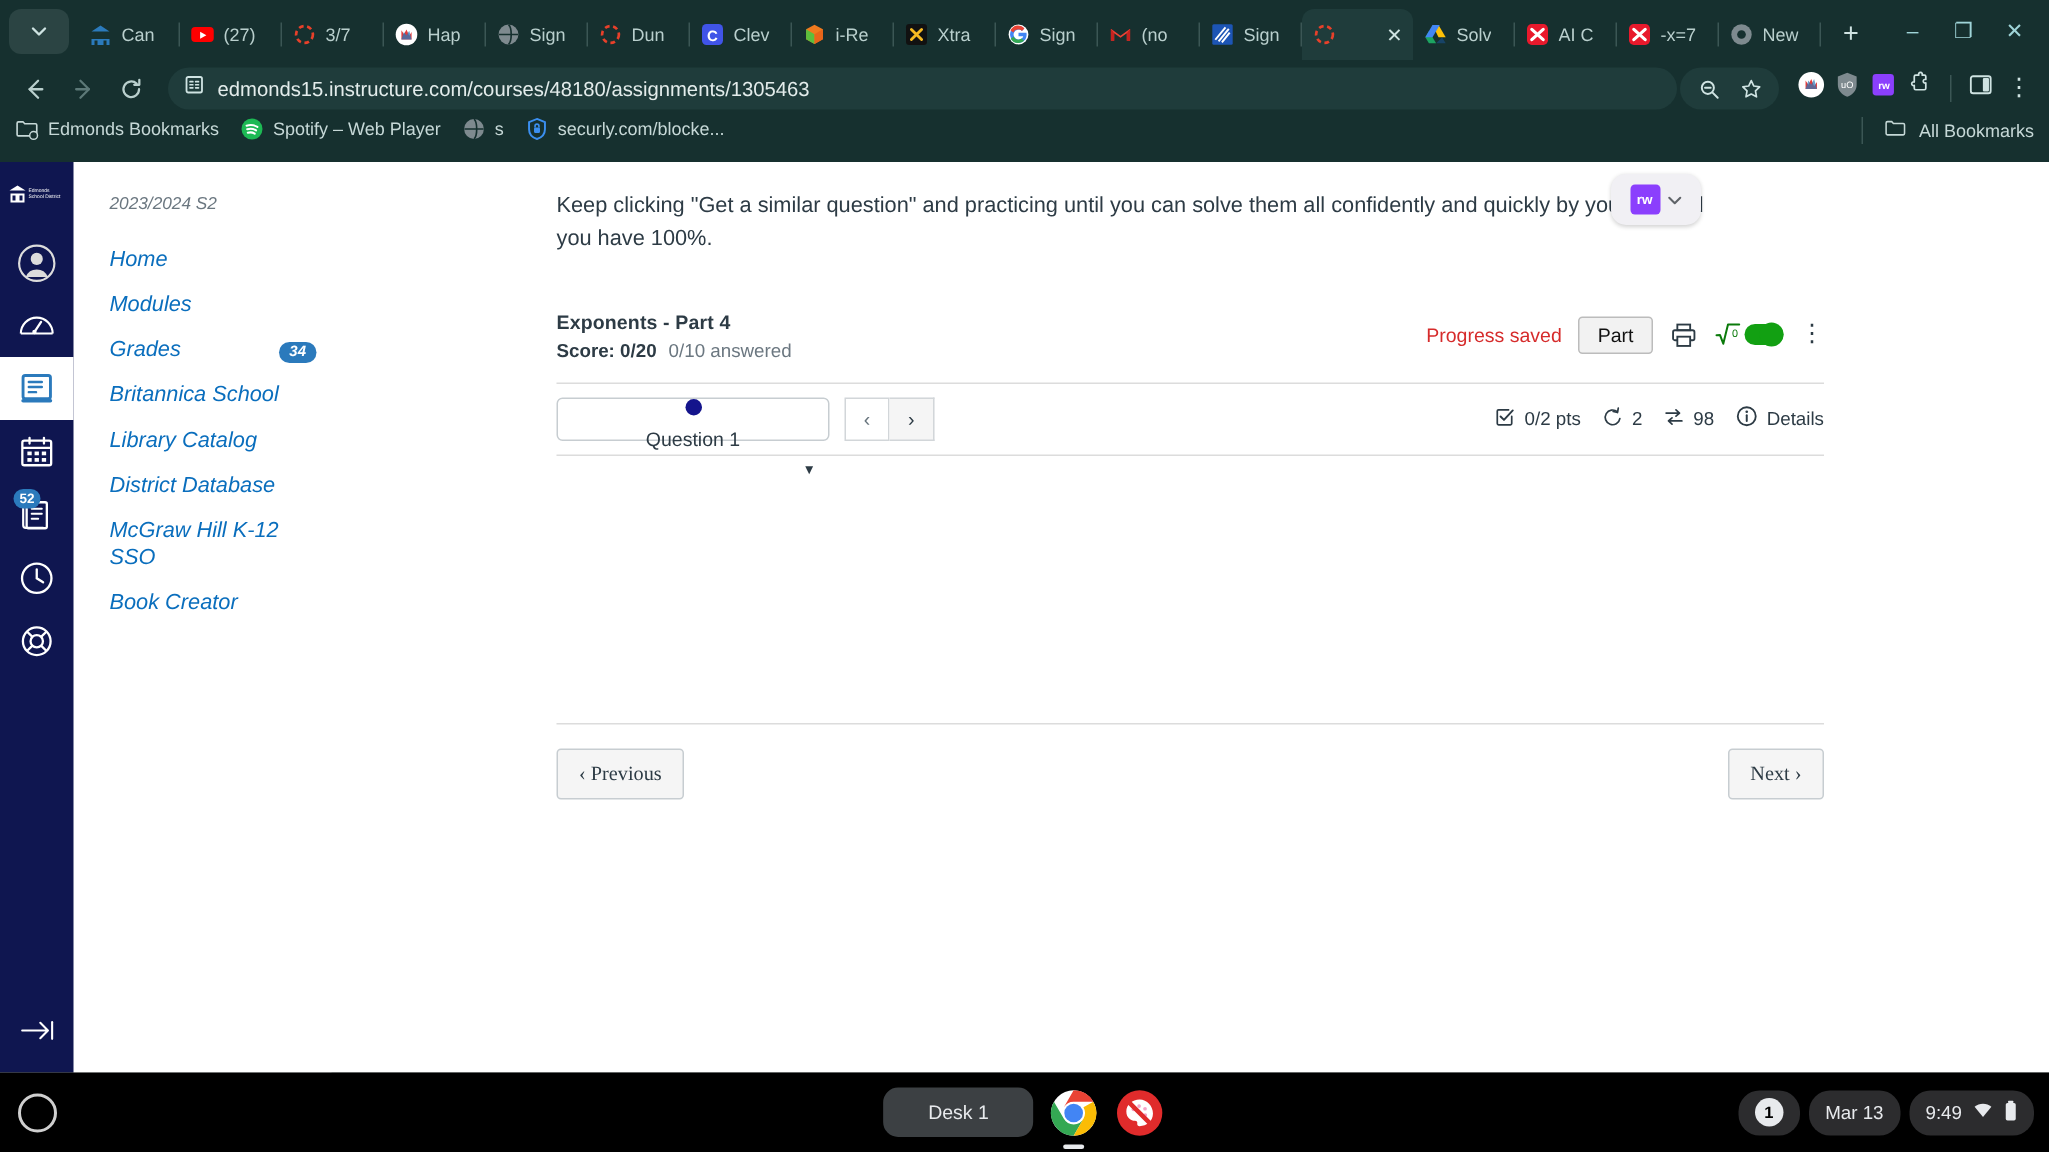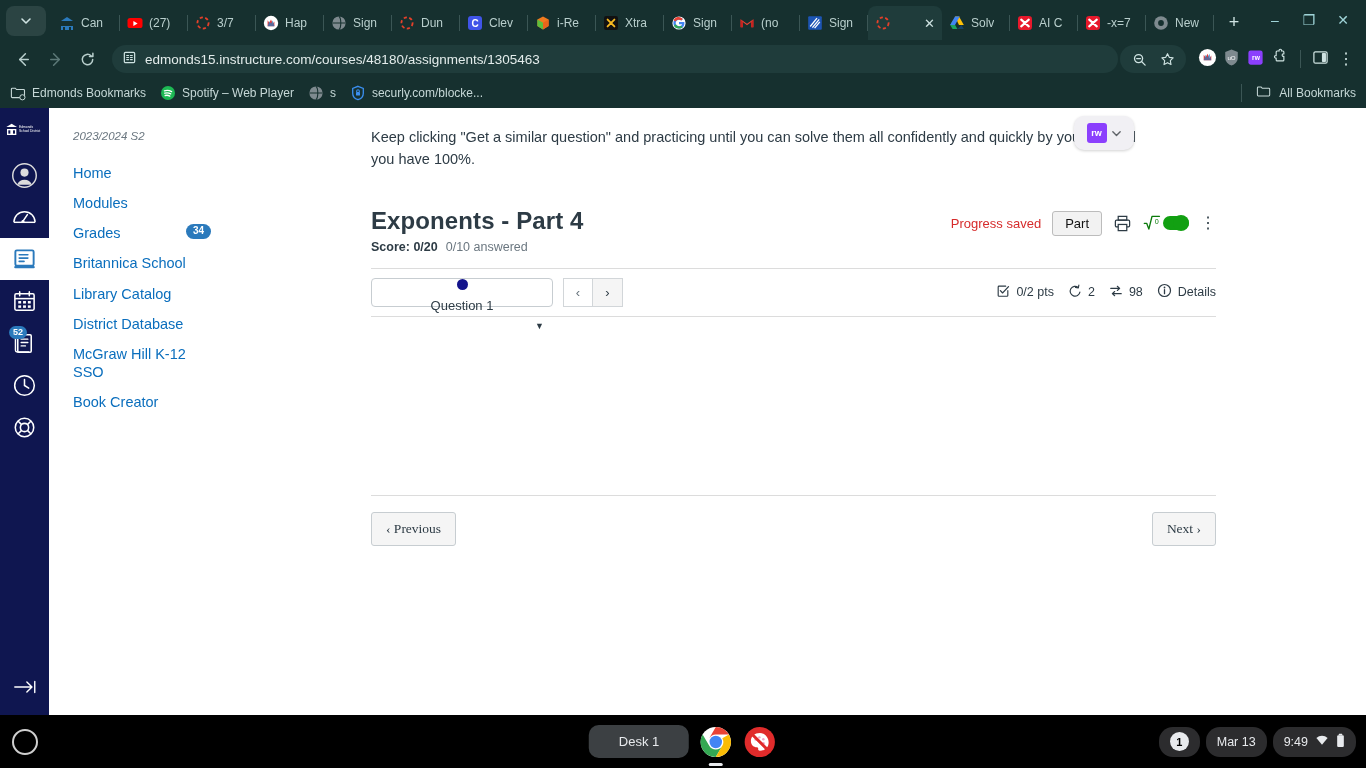--- a/index.html
+++ b/index.html
@@ -48,21 +48,21 @@
     flex: 1 1 auto; height: 28px; margin: 0 8px; background: #1f3c3b; border-radius: 15px;
     display: flex; align-items: center; padding: 0 10px; gap: 8px; cursor: text; min-width: 0;
   }
   .omnibox .url { color: #e3eceb; font-size: 13.5px; white-space: nowrap; overflow: hidden; }
   .omni-right { display: flex; align-items: center; gap: 2px; height: 28px; background:#1f3c3b; border-radius:15px; padding: 0 6px; margin-left: -8px;}
   .omni-right div { width: 26px; height: 26px; display:flex; align-items:center; justify-content:center; color:#cfe3e2; font-size:13px; cursor:pointer;}
   .ext-icons { display: flex; align-items: center; gap: 5px; padding-left: 10px; }
   .ext-icons > * { cursor: pointer; }
   .tb-sep { width:1px; height:18px; background:#3b5655; margin:0 6px; }
 
-  .bookmarkbar { height: 30px; display:flex; align-items:center; padding: 0 10px; gap: 14px; background:#16302f; color:#c6d8d7; font-size:12px; }
+  .bookmarkbar { height: 30px; display:flex; align-items:flex-start; padding: 0 10px; gap: 14px; background:#16302f; color:#c6d8d7; font-size:12px; }
   .bm { display: flex; align-items: center; gap: 6px; cursor: pointer; white-space: nowrap; }
   .bm-right { margin-left: auto; display:flex; align-items:center; gap:8px; }
 
   
   .page { flex: 1 1 auto; display: flex; background: #fff; min-height: 0; position: relative; }
 
   .canvas-global {
     width: 49px; background: #0f1650; color: #fff; display: flex; flex-direction: column;
     align-items: center; padding-top: 8px; flex: 0 0 49px; position: relative;
   }
@@ -71,39 +71,39 @@
   .cg-item.active { background: #fff; }
   .cg-badge {
     position: absolute; top: 4px; right: 22px; background: #2b7abc; color:#fff;
     font-size: 9px; font-weight: bold; border-radius: 8px; padding: 1px 4px; line-height: 11px;
   }
   .cg-bottom { margin-top: auto; padding-bottom: 14px; }
 
   .course-nav { width: 172px; flex: 0 0 172px; padding: 22px 0 0 24px; background:#fff; }
   .term { font-size: 11.5px; color: #6b7780; font-style: italic; margin-bottom: 16px; }
   .cn-item {
-    display: flex; align-items: flex-start; justify-content: space-between;
-    color: #0a6ebd; font-size: 14.5px; padding: 6px 10px 6px 0; cursor: pointer; line-height: 1.25;
+    display: flex; align-items: flex-end; justify-content: space-between;
+    color: #0a6ebd; font-size: 14.5px; padding: 6px 10px 6px 0; cursor: pointer; line-height: 1.25; font-style: italic;
   }
   .cn-badge { background:#2b7abc; color:#fff; font-size:10px; font-weight:bold; border-radius:10px; padding:1px 7px; }
 
   .content { flex: 1 1 auto; padding: 18px 20px 0 20px; min-width: 0; position: relative; overflow: hidden; }
   .inner { max-width: 845px; margin: 0 auto; position: relative; }
   .intro { font-size: 14.5px; color: #2d3b45; line-height: 1.55; margin-bottom: 36px; max-width: 790px;}
 
   .rw-float {
     position: absolute; top: -10px; right: 82px; width: 60px; height: 34px; border-radius: 10px;
     background: #f1f0f4; display: flex; align-items: center; justify-content: center; gap: 4px;
     box-shadow: 0 1px 3px rgba(0,0,0,.18); cursor: pointer; z-index: 5;
   }
   .rw-chip { width: 20px; height: 20px; border-radius: 3px; background: #8b3ffd; color: #fff;
     font-size: 9px; font-weight: bold; display:flex; align-items:center; justify-content:center; }
 
   .hdr-row { display: flex; align-items: flex-start; justify-content: space-between; }
-  .asmt-title { font-size: 24px; font-weight: bold; color: #2d3b45; letter-spacing: .1px; }
+  .asmt-title { font-size: 13px; font-weight: bold; color: #2d3b45; letter-spacing: .1px; }
   .score-row { margin-top: 5px; font-size: 12.5px; color: #2d3b45; }
   .score-row b { font-weight: bold; }
   .score-row .answered { color: #6b7780; margin-left: 8px; }
 
   .hdr-tools { display: flex; align-items: center; gap: 11px; padding-top: 4px; }
   .progress-saved { color: #d62b2b; font-size: 13px; }
   .done-btn { border: 1px solid #bcbcbc; background: #f2f2f2; border-radius: 3px;
     padding: 4px 12px; font-size: 13px; color: #111; cursor: pointer; font-family: inherit;}
   .icon-btn { cursor: pointer; display:flex; align-items:center; }
   .mathtoggle { display: flex; align-items: center; gap: 2px; cursor: pointer; }

